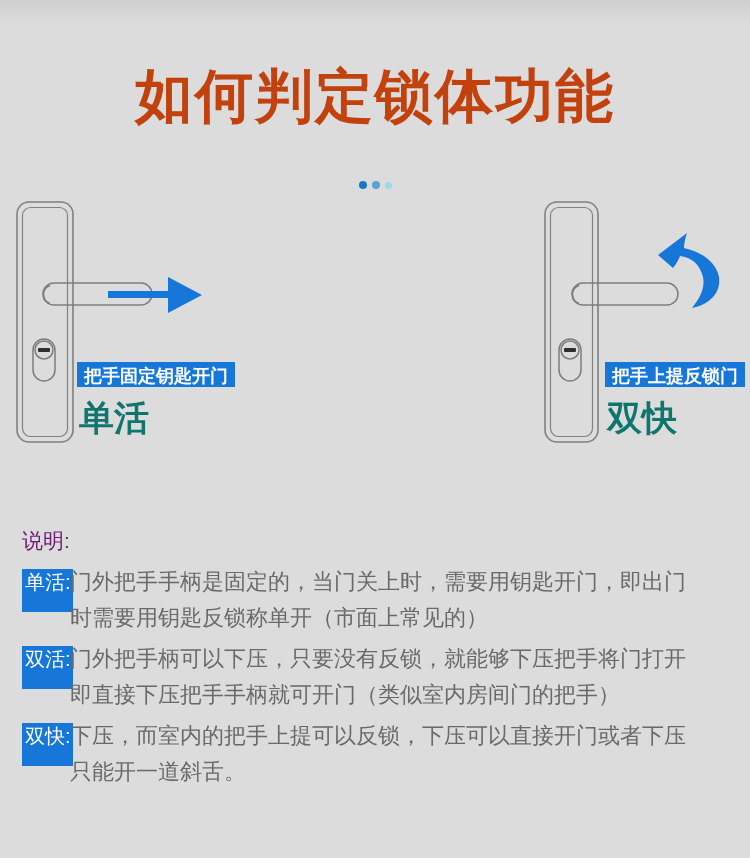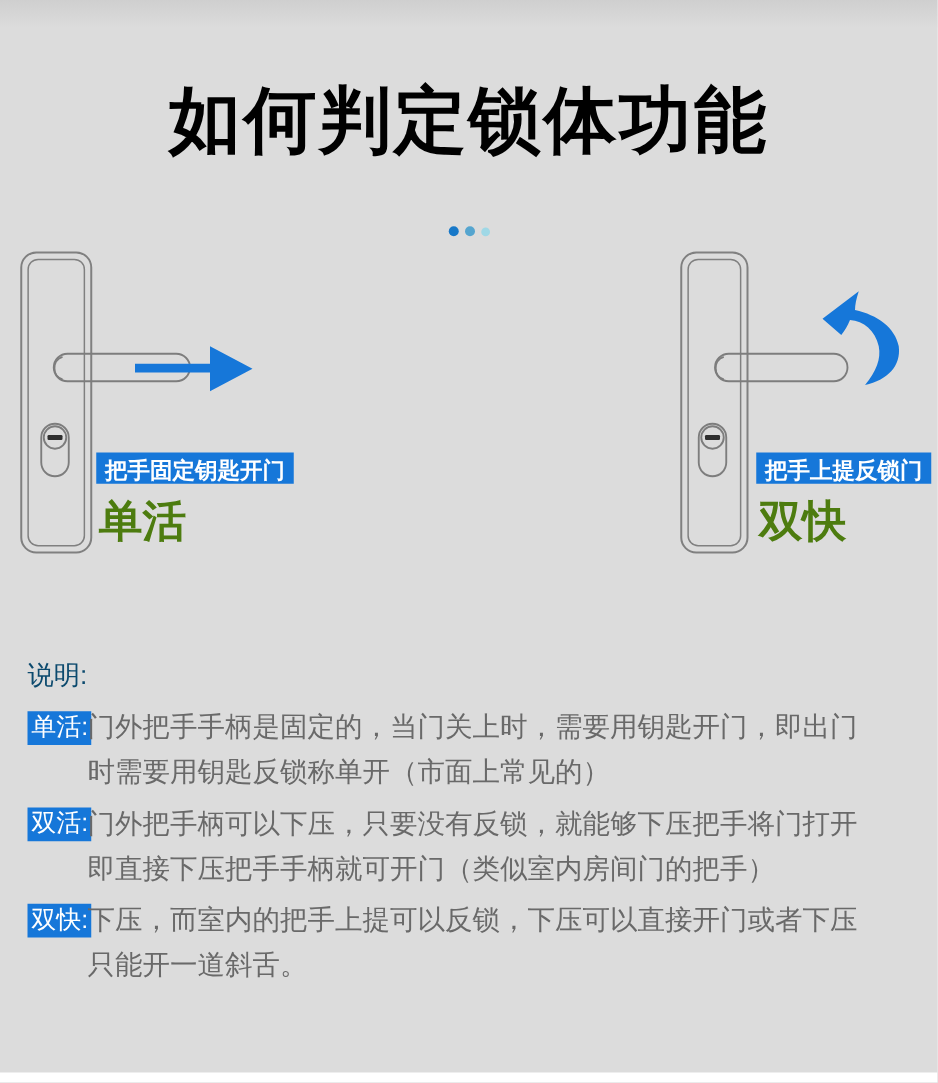--- a/index.html
+++ b/index.html
@@ -3,49 +3,49 @@
 <meta charset="utf-8">
 <style>
   html,body{margin:0;padding:0;}
   body{width:750px;height:866px;background:#fff;font-family:"Liberation Sans",sans-serif;}
   .page{position:relative;width:750px;height:866px;background:#dcdcdc;overflow:hidden;}
   .top-shade{position:absolute;top:0;left:0;width:100%;height:22px;
     background:linear-gradient(#cfcfcf,#dcdcdc);}
   .bottom-strip{position:absolute;left:0;bottom:0;width:100%;height:8px;background:#ffffff;}
 
   .title{position:absolute;top:58px;left:0;width:100%;text-align:center;
-    font-size:58px;font-weight:700;color:#000000;letter-spacing:2px;margin:0;}
+    font-size:58px;font-weight:700;color:#c2410c;letter-spacing:2px;margin:0;}
 
   .dots{position:absolute;top:181px;left:0;width:100%;display:flex;
     justify-content:center;align-items:center;gap:5px;}
   .dot{width:8px;height:8px;border-radius:50%;}
   .dot-small{width:7px;height:7px;}
 
   .lock{position:absolute;top:200px;width:235px;height:255px;}
   .lock-1{left:10px;}
   .lock-2{left:282px;}
   .lock-3{left:538px;}
   .lock svg{position:absolute;top:0;left:0;}
   .plate{fill:none;stroke:#808080;stroke-width:1.6;}
   .plate-inner{fill:none;stroke:#808080;stroke-width:1.2;}
   .handle{fill:none;stroke:#7d7d7d;stroke-width:1.5;}
   .keyhole{fill:none;stroke:#7d7d7d;stroke-width:1.5;}
   .key-slot{fill:#2f2f2f;stroke:none;}
   .arrow{fill:#1677d9;stroke:none;}
 
   .feature-badge{position:absolute;left:67px;top:162px;background:#1677d9;color:#ffffff;
     font-size:18px;font-weight:700;line-height:1;padding:5px 7px 2px;white-space:nowrap;}
-  .lock-caption{position:absolute;left:69px;top:200px;color:#4d7c0f;
+  .lock-caption{position:absolute;left:69px;top:200px;color:#0f766e;
     font-size:35px;font-weight:600;line-height:1;white-space:nowrap;}
 
   .explanation{position:absolute;left:22px;top:527px;width:716px;}
-  .exp-heading{font-size:21px;color:#0c4a6e;line-height:28px;margin-bottom:9px;}
+  .exp-heading{font-size:21px;color:#701a75;line-height:28px;margin-bottom:9px;}
   .exp-item{display:grid;grid-template-columns:48px 1fr;margin-bottom:5px;}
   .term-badge{grid-column:1;justify-self:start;align-self:start;margin-top:5px;
-    background:#1677d9;color:#ffffff;font-size:20px;line-height:1;padding:3px 2px 4px 3px;
+    background:#1677d9;color:#ffffff;font-size:20px;line-height:1;padding:3px 2px 20px 3px;
     white-space:nowrap;}
   .exp-lines{grid-column:2;}
   .exp-line{font-size:22px;line-height:36px;color:#696969;white-space:nowrap;}
 </style>
 </head>
 <body>
 
 <div class="page">
   <div class="top-shade"></div>
 

